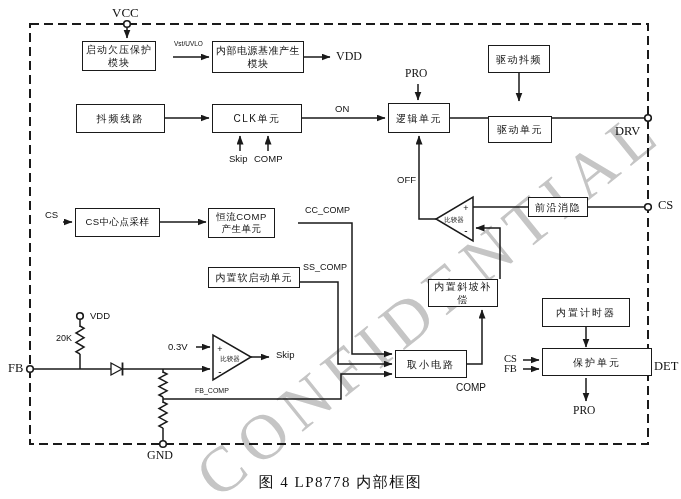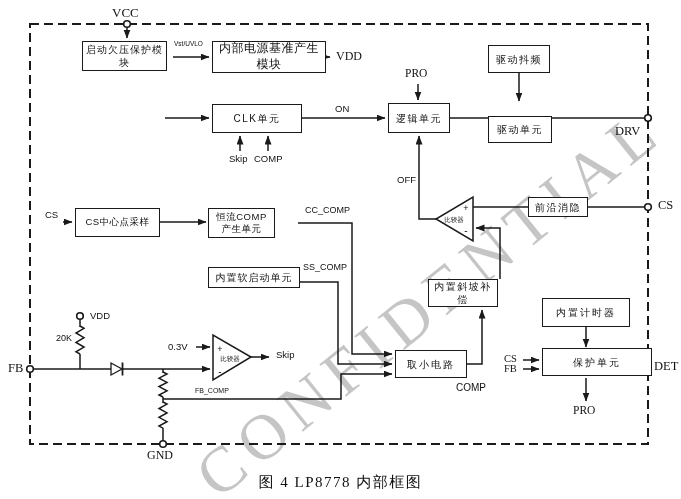--- a/index.html
+++ b/index.html
@@ -127,26 +127,29 @@
       <circle cx="127" cy="24" r="3.3"></circle>
       <circle cx="648" cy="118" r="3.3"></circle>
       <circle cx="648" cy="207" r="3.3"></circle>
       <circle cx="648" cy="368" r="3.3"></circle>
       <circle cx="30" cy="369" r="3.3"></circle>
       <circle cx="163" cy="444" r="3.3"></circle>
       <circle cx="80" cy="316" r="3.3"></circle>
     </g>
   </svg>
 
-  <div class="box" style="left:82px;top:41px;width:85px;height:30px">
+  <div class="box" style="left:82px;top:41px;width:74px;height:30px">
     <span>启动欠压保护模块</span>
   </div>
-  <div class="box" style="left:212px;top:41px;width:114px;height:32px;font-size:12px;letter-spacing:0.5px">
+  <div class="box" style="left:212px;top:41px;width:92px;height:32px;font-size:10px;letter-spacing:0.5px">
     <span>内部电源基准产生</span>
     <span>模块</span>
+  </div>
+  <div class="box" style="left:76px;top:104px;width:89px;height:29px;letter-spacing:2px">
+    <span>抖频线路</span>
   </div>
   <div class="box" style="left:212px;top:104px;width:90px;height:29px;letter-spacing:1.5px">
     <span>CLK单元</span>
   </div>
   <div class="box" style="left:388px;top:103px;width:62px;height:30px;letter-spacing:1.5px">
     <span>逻辑单元</span>
   </div>
   <div class="box" style="left:488px;top:45px;width:62px;height:28px;letter-spacing:1.5px">
     <span>驱动抖频</span>
   </div>

